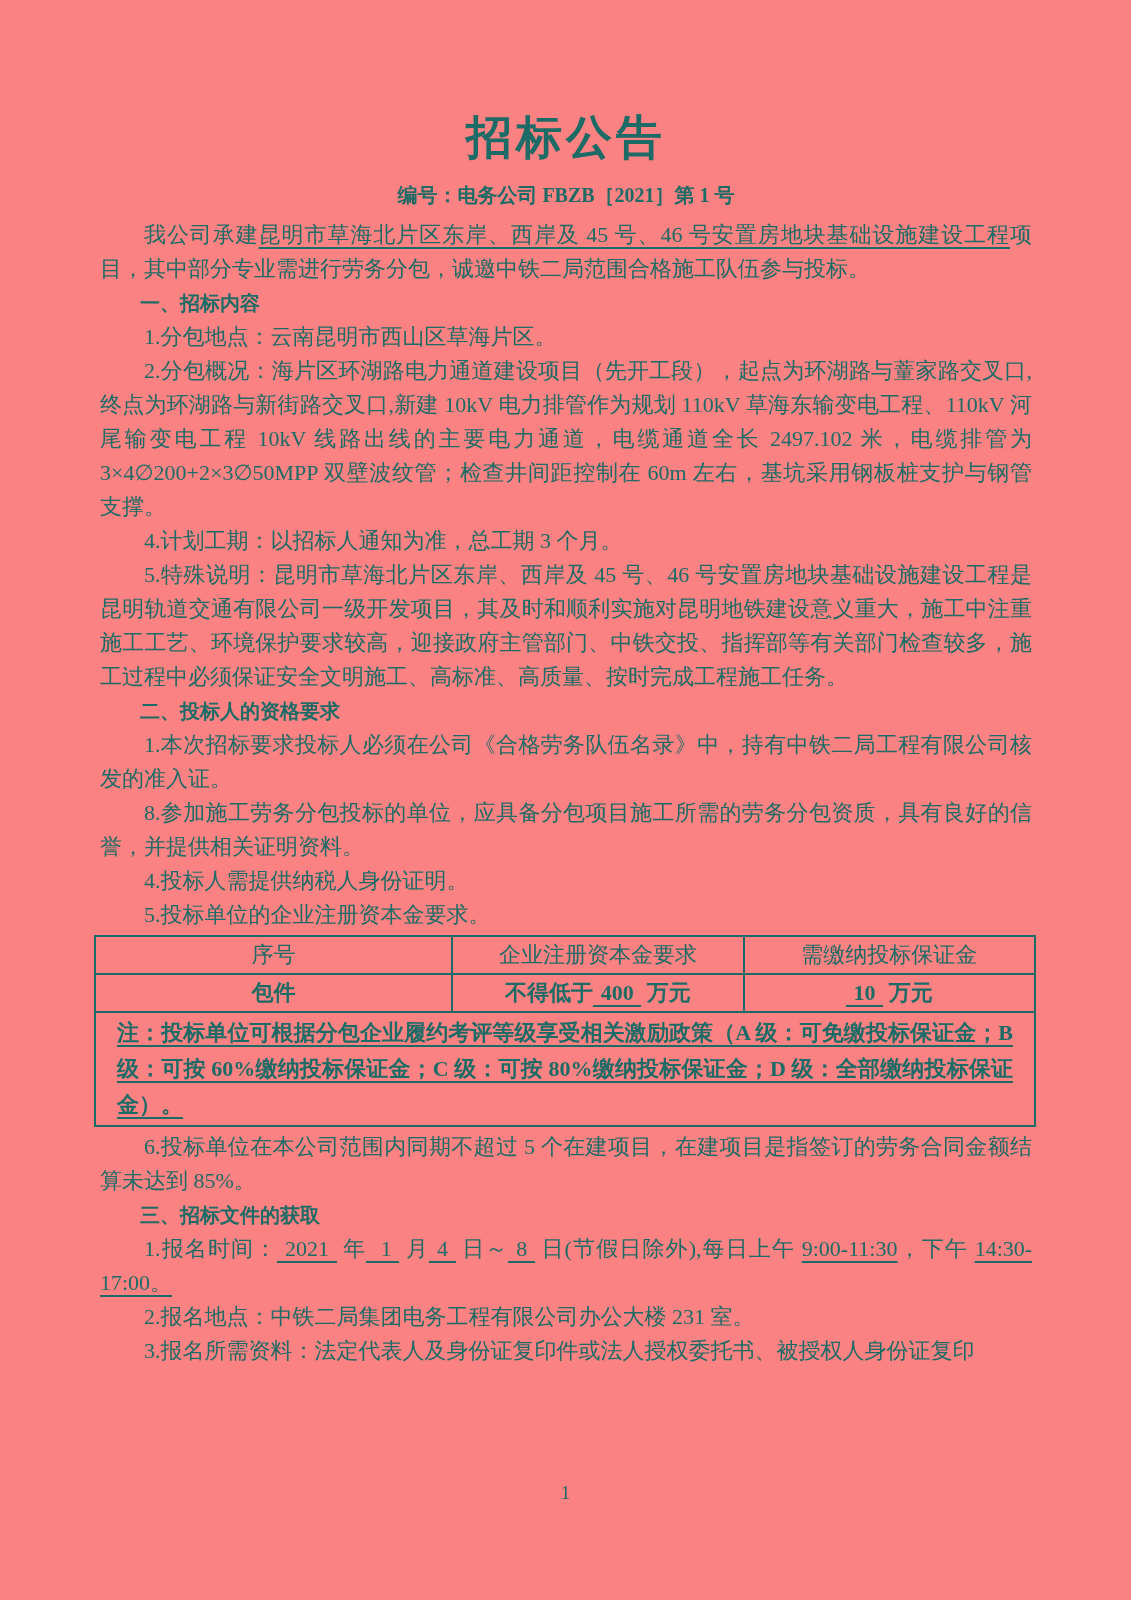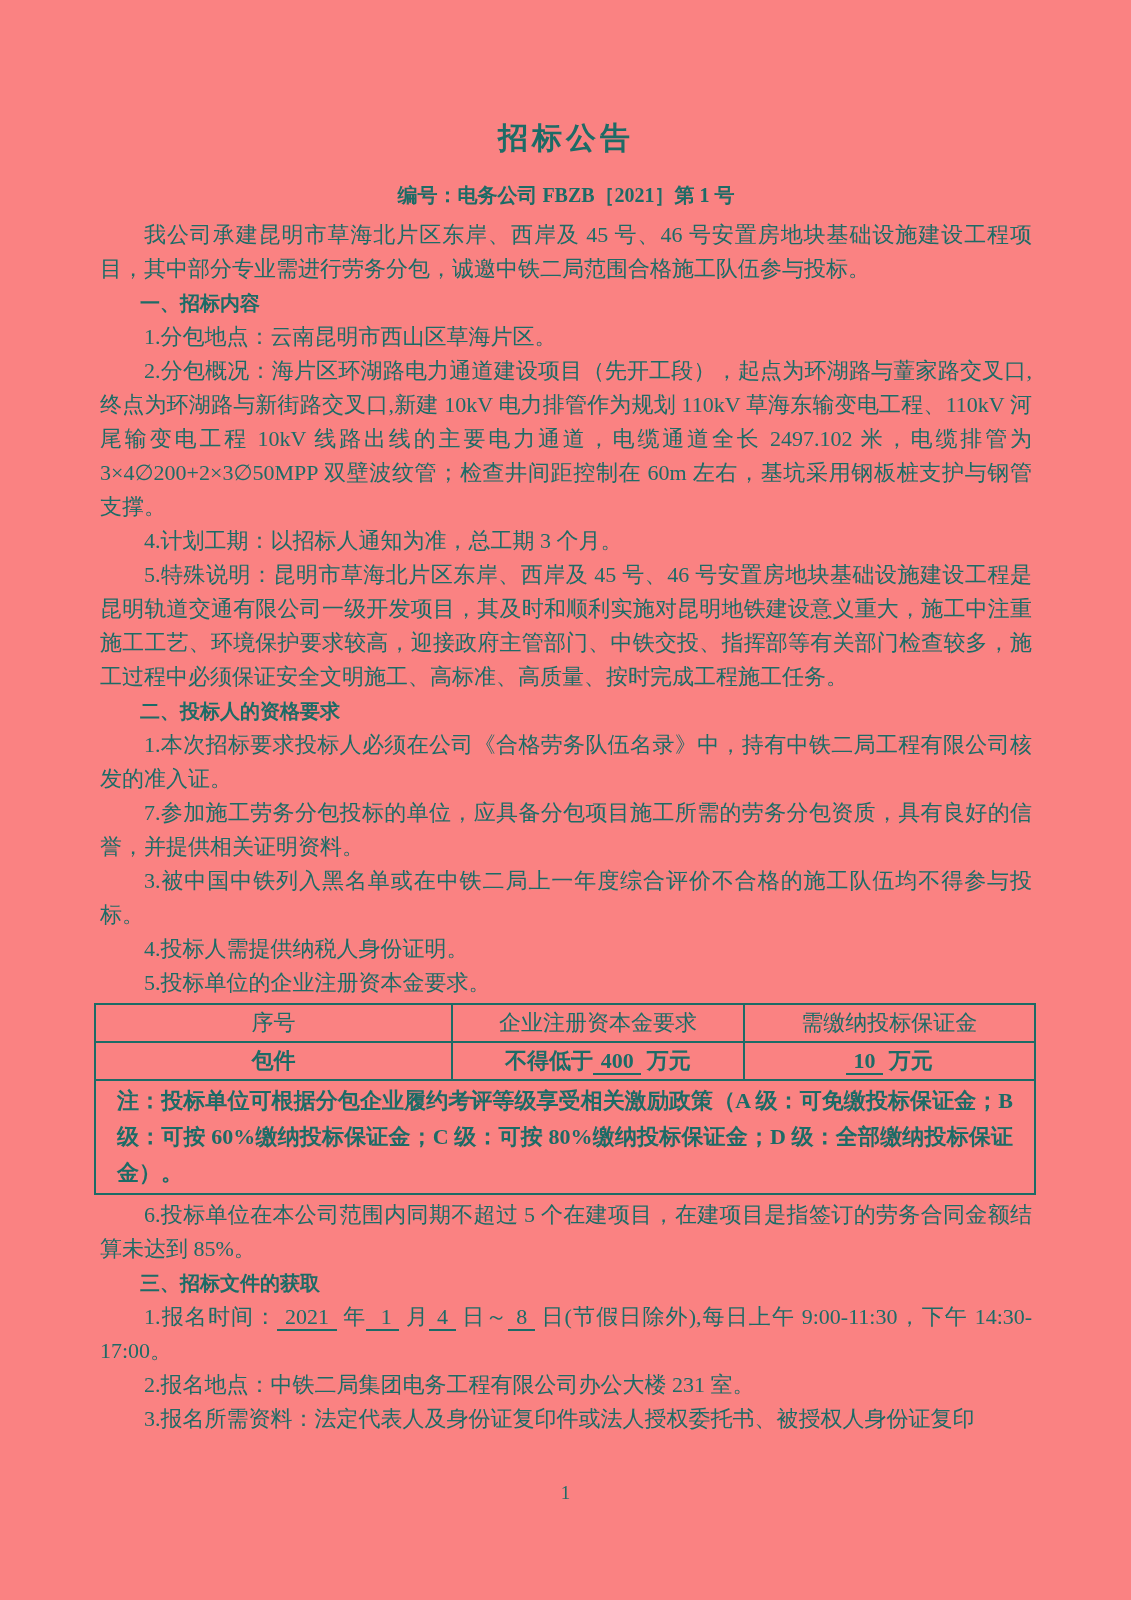--- a/index.html
+++ b/index.html
@@ -12,21 +12,21 @@
     background: #fa8282;
     color: #1d6b66;
     font-family: "Liberation Serif", "DejaVu Serif", serif;
     font-size: 22px;
     line-height: 34px;
     padding: 108px 99px 0 100px;
     overflow: hidden;
   }
   .doc-title {
     text-align: center;
-    font-size: 30px;
+    font-size: 46px;
     line-height: 60px;
     font-weight: 700;
     letter-spacing: 4px;
     margin-bottom: 12px;
     color: #1d6b66;
   }
   .doc-no {
     text-align: center;
     font-weight: 700;
     font-size: 20px;
@@ -36,21 +36,21 @@
   .para {
     text-indent: 2em;
     text-align: justify;
   }
   .heading {
     text-indent: 2em;
     font-weight: 700;
     font-family: "Liberation Sans", "DejaVu Sans", sans-serif;
     font-size: 20px;
   }
-  .u { text-underline-offset: 5px; text-decoration-thickness: 2px; margin-top: 16px; }
+  .u { text-decoration: underline; text-underline-offset: 5px; text-decoration-thickness: 2px; margin-top: 16px; }
   .blank {
     border-bottom: 2px solid currentColor;
     padding: 0 0.35em;
   }
   table.req-table {
     border-collapse: collapse;
     width: calc(100% + 10px);
     margin: 3px 0 3px -6px;
     table-layout: fixed;
   }
@@ -92,22 +92,21 @@
   <p class="para">我公司承建<span class="u">昆明市草海北片区东岸、西岸及 45 号、46 号安置房地块基础设施建设工程</span>项目，其中部分专业需进行劳务分包，诚邀中铁二局范围合格施工队伍参与投标。</p>
 
   <p class="heading">一、招标内容</p>
   <p class="para">1.分包地点：云南昆明市西山区草海片区。</p>
   <p class="para">2.分包概况：海片区环湖路电力通道建设项目（先开工段），起点为环湖路与蕫家路交叉口,终点为环湖路与新街路交叉口,新建 10kV 电力排管作为规划 110kV 草海东输变电工程、110kV 河尾输变电工程 10kV 线路出线的主要电力通道，电缆通道全长 2497.102 米，电缆排管为 3×4∅200+2×3∅50MPP 双壁波纹管；检查井间距控制在 60m 左右，基坑采用钢板桩支护与钢管支撑。</p>
   <p class="para">4.计划工期：以招标人通知为准，总工期 3 个月。</p>
   <p class="para">5.特殊说明：昆明市草海北片区东岸、西岸及 45 号、46 号安置房地块基础设施建设工程是昆明轨道交通有限公司一级开发项目，其及时和顺利实施对昆明地铁建设意义重大，施工中注重施工工艺、环境保护要求较高，迎接政府主管部门、中铁交投、指挥部等有关部门检查较多，施工过程中必须保证安全文明施工、高标准、高质量、按时完成工程施工任务。</p>
 
   <p class="heading">二、投标人的资格要求</p>
   <p class="para">1.本次招标要求投标人必须在公司《合格劳务队伍名录》中，持有中铁二局工程有限公司核发的准入证。</p>
-  <p class="para">7.参加施工劳务分包投标的单位，应具备分包项目施工所需的劳务分包资质，具有良好的信誉，并提供相关证明资料。</p>
-  <p class="para">3.被中国中铁列入黑名单或在中铁二局上一年度综合评价不合格的施工队伍均不得参与投标。</p>
+  <p class="para">8.参加施工劳务分包投标的单位，应具备分包项目施工所需的劳务分包资质，具有良好的信誉，并提供相关证明资料。</p>
   <p class="para">4.投标人需提供纳税人身份证明。</p>
   <p class="para">5.投标单位的企业注册资本金要求。</p>
 
   <table class="req-table">
     <colgroup>
       <col class="col-serial">
       <col class="col-capital">
       <col class="col-deposit">
     </colgroup>
     <tbody>

